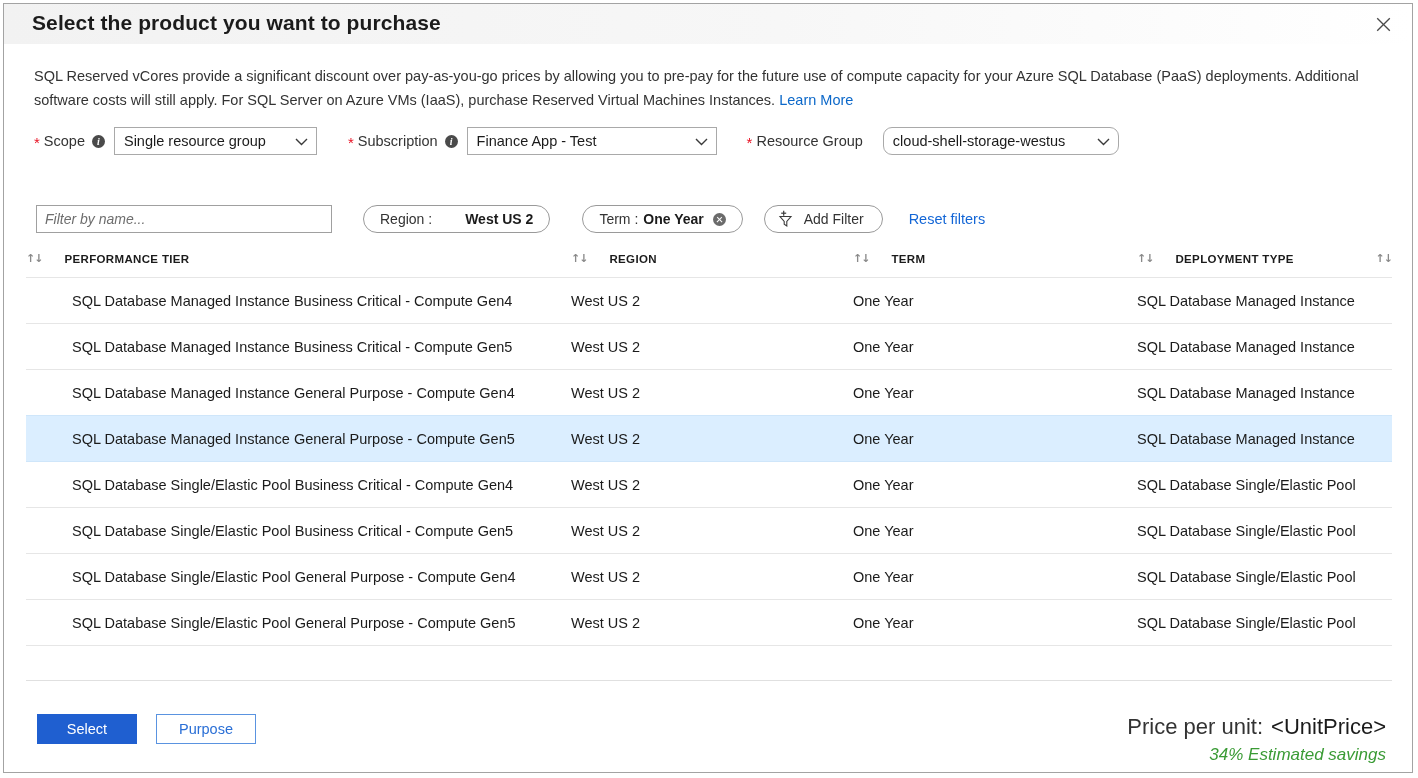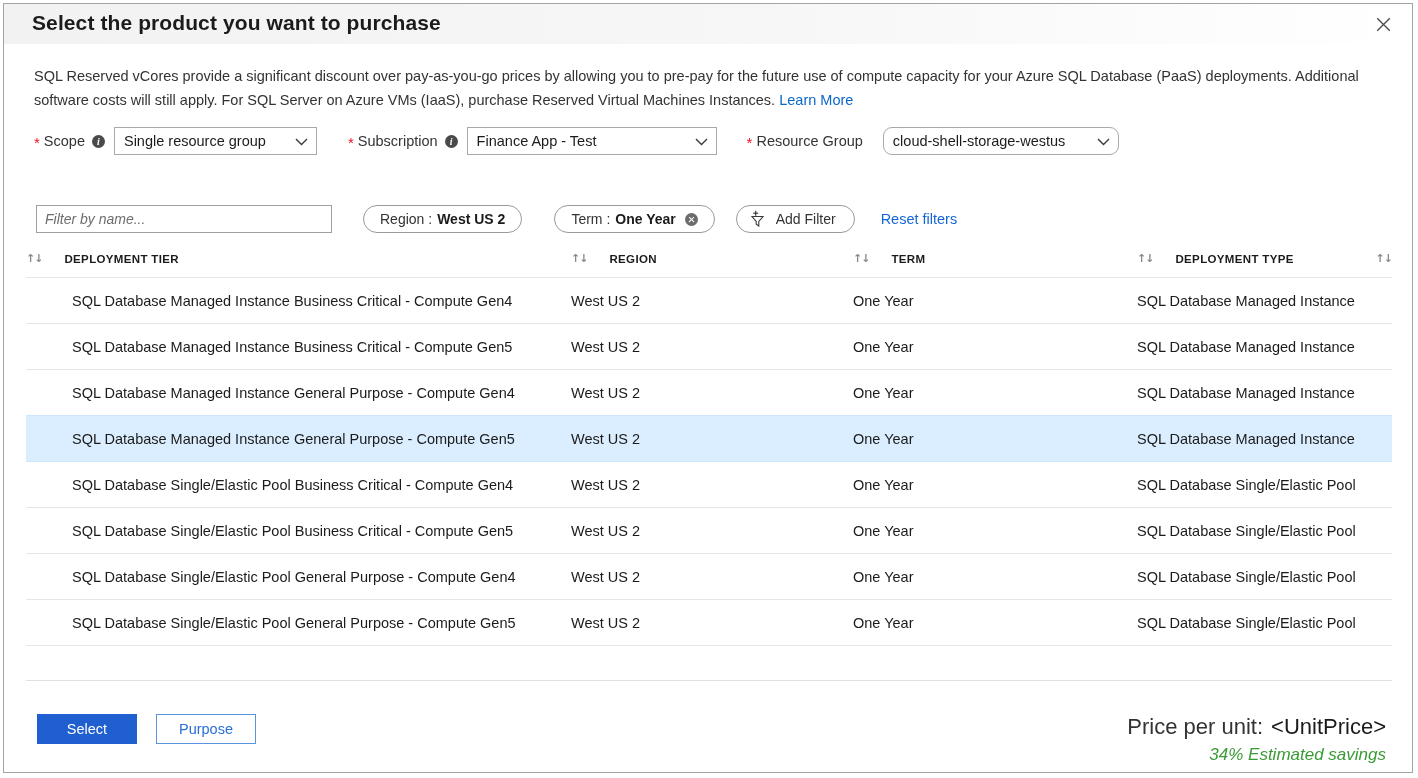--- a/index.html
+++ b/index.html
@@ -397,21 +397,21 @@
               </svg>
           </span>
         </div>
       </div>
 
     </div>
 
     <div class="filter-bar">
       <input class="filter-input" type="text" placeholder="Filter by name..." style="">
 
-      <div class="pill" style="margin-left:31px;">
+      <div class="pill" style="margin-left:31px;gap:28px;">
         <span>Region :</span>
         <b style="margin-left:5px;">West US 2</b>
       </div>
 
       <div class="pill" style="margin-left:32px;">
         <span>Term :</span>
         <b style="margin-left:5px;">One Year</b>
         <span class="pill-x"></span>
       </div>
 
@@ -435,21 +435,21 @@
           <col class="colw-1">
             <col class="colw-2">
             <col class="colw-3">
             <col class="colw-4">
         </colgroup>
         <thead>
           <tr>
             <th>
               <div class="th-inner">
                 <span class="sort-ico">↑↓</span>
-                <span>DEPLOYMENT TIER</span>
+                <span>PERFORMANCE TIER</span>
               </div>
             </th>
             <th>
               <div class="th-inner">
                 <span class="sort-ico">↑↓</span>
                 <span>REGION</span>
               </div>
             </th>
             <th>
               <div class="th-inner">

